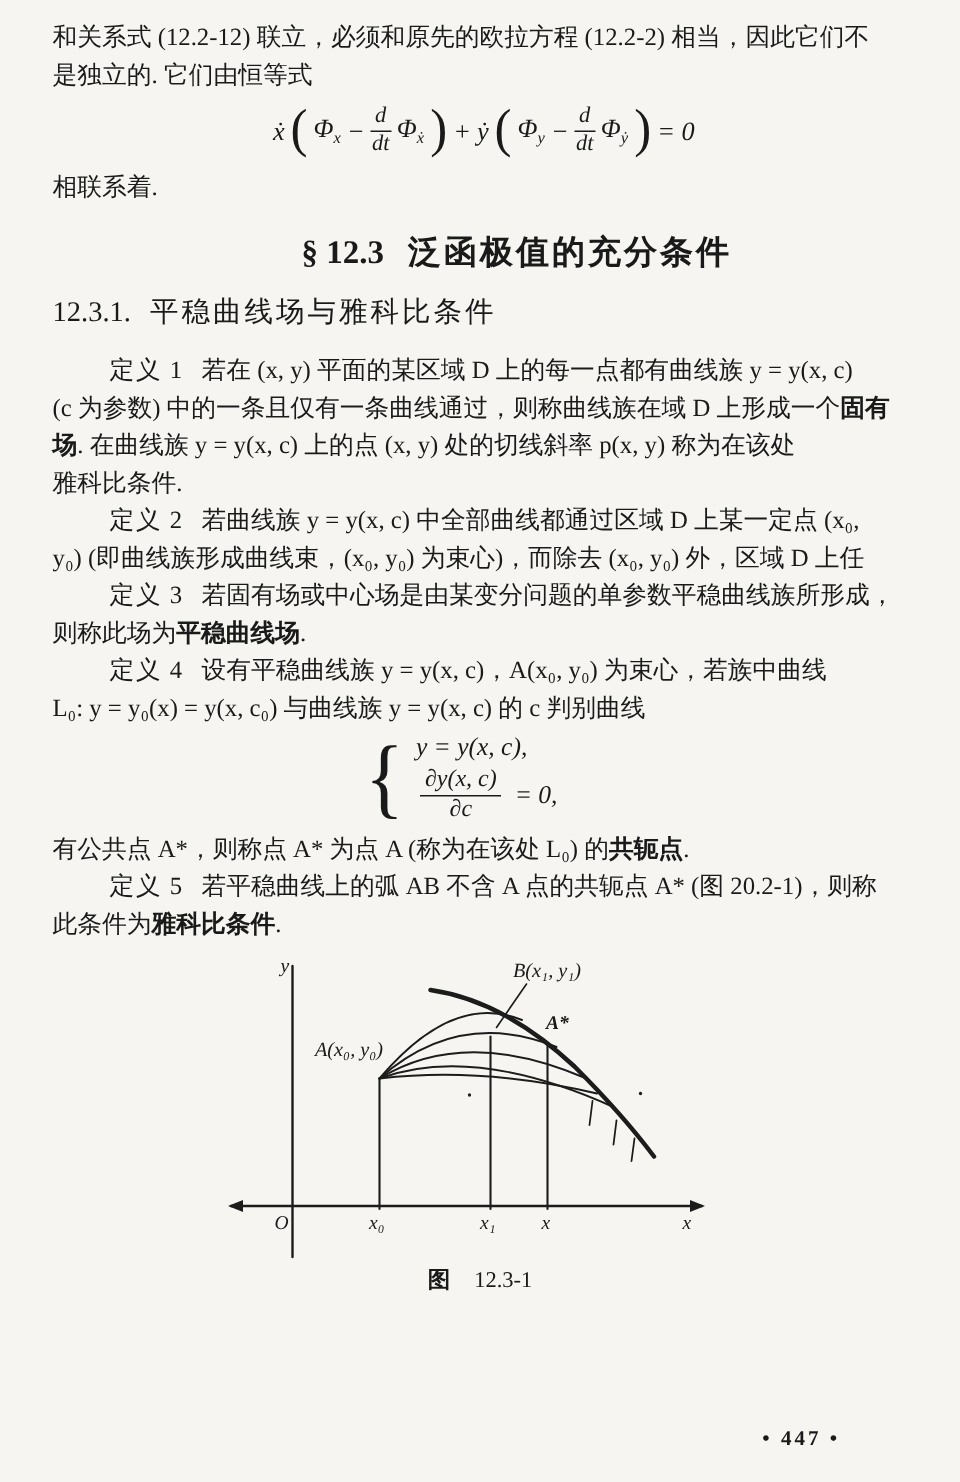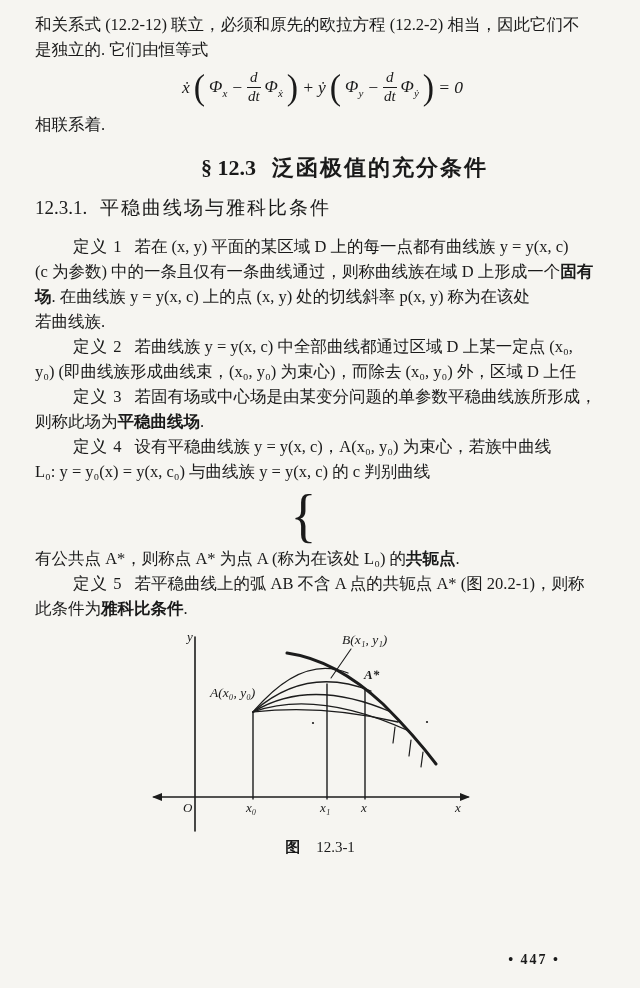--- a/index.html
+++ b/index.html
@@ -97,40 +97,50 @@
 
   <div class="h2">
     <span class="num">12.3.1.</span>
     <span>平稳曲线场与雅科比条件</span>
   </div>
 
   <div class="para first">
     <div class="line indent"><span class="def-label">定义 1</span><span>若在 (x, y) 平面的某区域 D 上的每一点都有曲线族 y = y(x, c)</span></div>
     <div class="line"><span>(c 为参数) 中的一条且仅有一条曲线通过，则称曲线族在域 D 上形成一个</span><span class="b">固有</span></div>
     <div class="line"><span class="b">场</span><span>. 在曲线族 y = y(x, c) 上的点 (x, y) 处的切线斜率 p(x, y) 称为在该处</span></div>
-    <div class="line">若曲线族.</div>
+    <div class="line">雅科比条件.</div>
   </div>
 
   <div class="para">
     <div class="line indent"><span class="def-label">定义 2</span><span>若曲线族 y = y(x, c) 中全部曲线都通过区域 D 上某一定点 (x₀,</span></div>
     <div class="line">y₀) (即曲线族形成曲线束，(x₀, y₀) 为束心)，而除去 (x₀, y₀) 外，区域 D 上任</div>
   </div>
 
   <div class="para">
     <div class="line indent"><span class="def-label">定义 3</span><span>若固有场或中心场是由某变分问题的单参数平稳曲线族所形成，</span></div>
     <div class="line"><span>则称此场为</span><span class="b">平稳曲线场</span><span>.</span></div>
   </div>
 
   <div class="para">
     <div class="line indent"><span class="def-label">定义 4</span><span>设有平稳曲线族 y = y(x, c)，A(x₀, y₀) 为束心，若族中曲线</span></div>
     <div class="line">L₀: y = y₀(x) = y(x, c₀) 与曲线族 y = y(x, c) 的 c 判别曲线</div>
   </div>
 
   <div class="system">
     <span class="brace">{</span>
+    <div class="sys-rows">
+      <div class="sys-row">y = y(x, c),</div>
+      <div class="sys-row">
+        <span class="frac">
+          <span class="num">∂y(x, c)</span>
+          <span class="den">∂c</span>
+        </span>
+        <span class="sys-rhs">= 0,</span>
+      </div>
+    </div>
   </div>
 
   <div class="line"><span>有公共点 A*，则称点 A* 为点 A (称为在该处 L₀) 的</span><span class="b">共轭点</span><span>.</span></div>
 
   <div class="para">
     <div class="line indent"><span class="def-label">定义 5</span><span>若平稳曲线上的弧 AB 不含 A 点的共轭点 A* (图 20.2-1)，则称</span></div>
     <div class="line"><span>此条件为</span><span class="b">雅科比条件</span><span>.</span></div>
   </div>
 
   <div class="figure">

